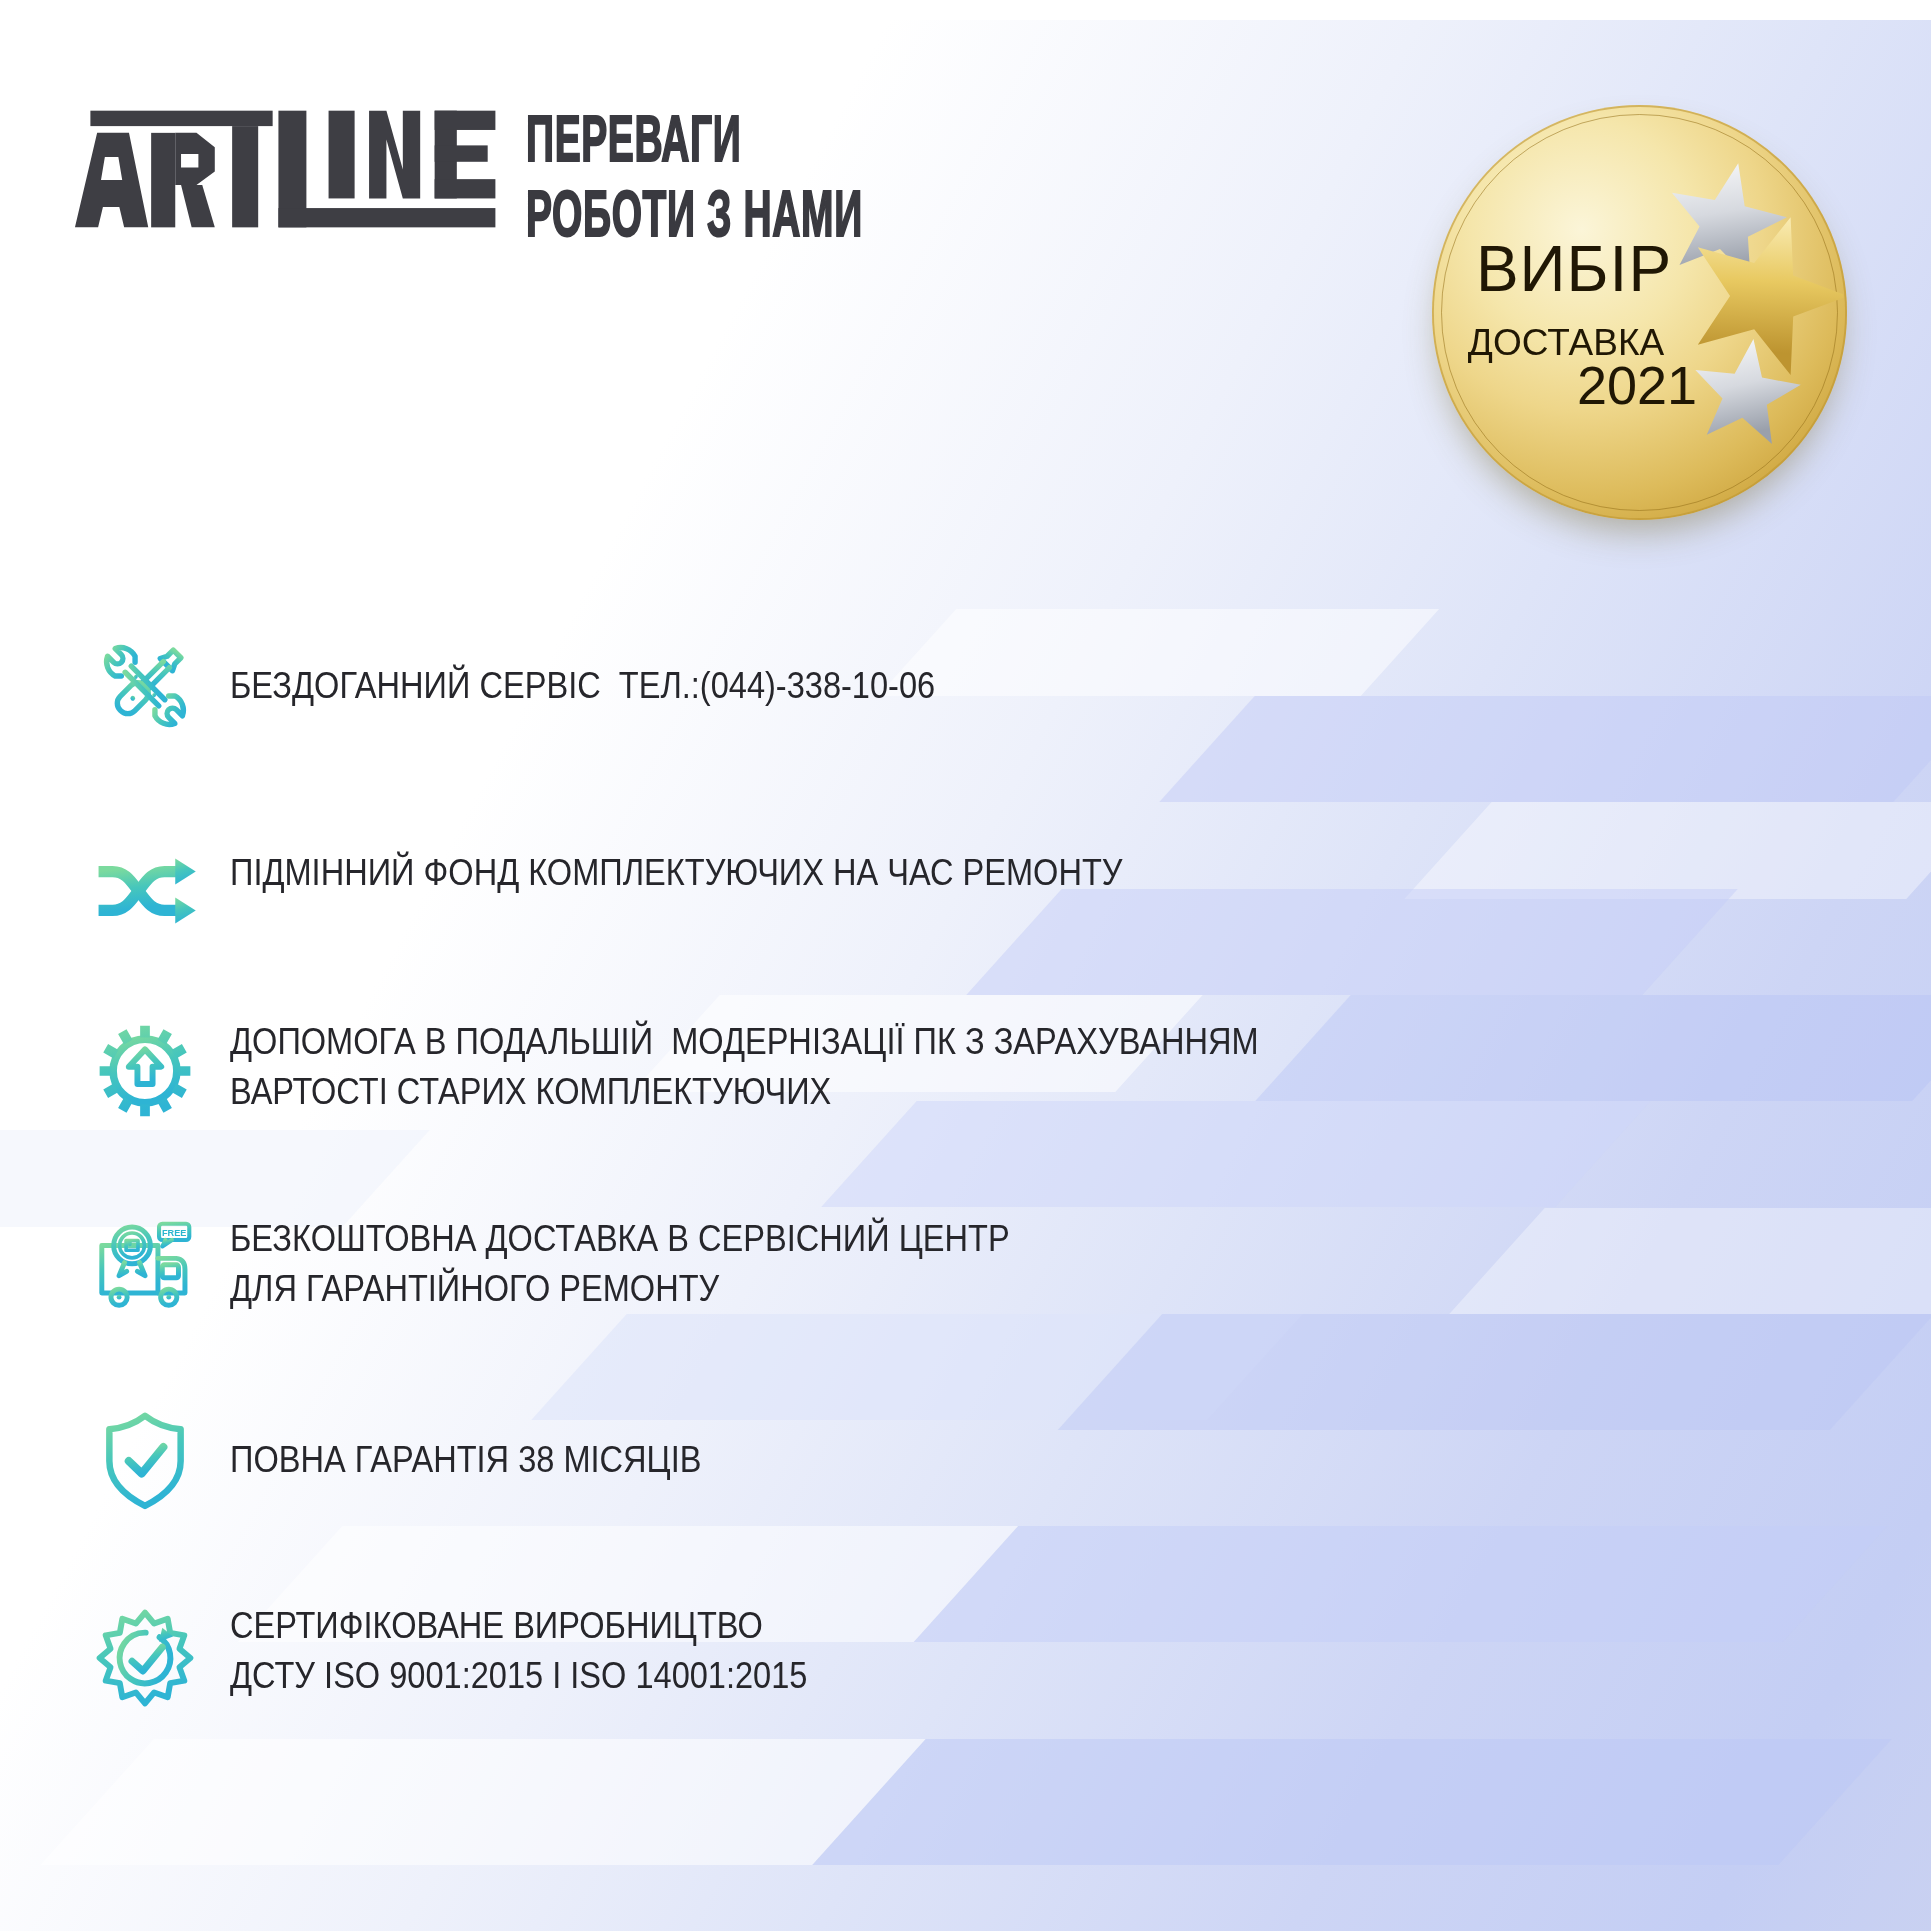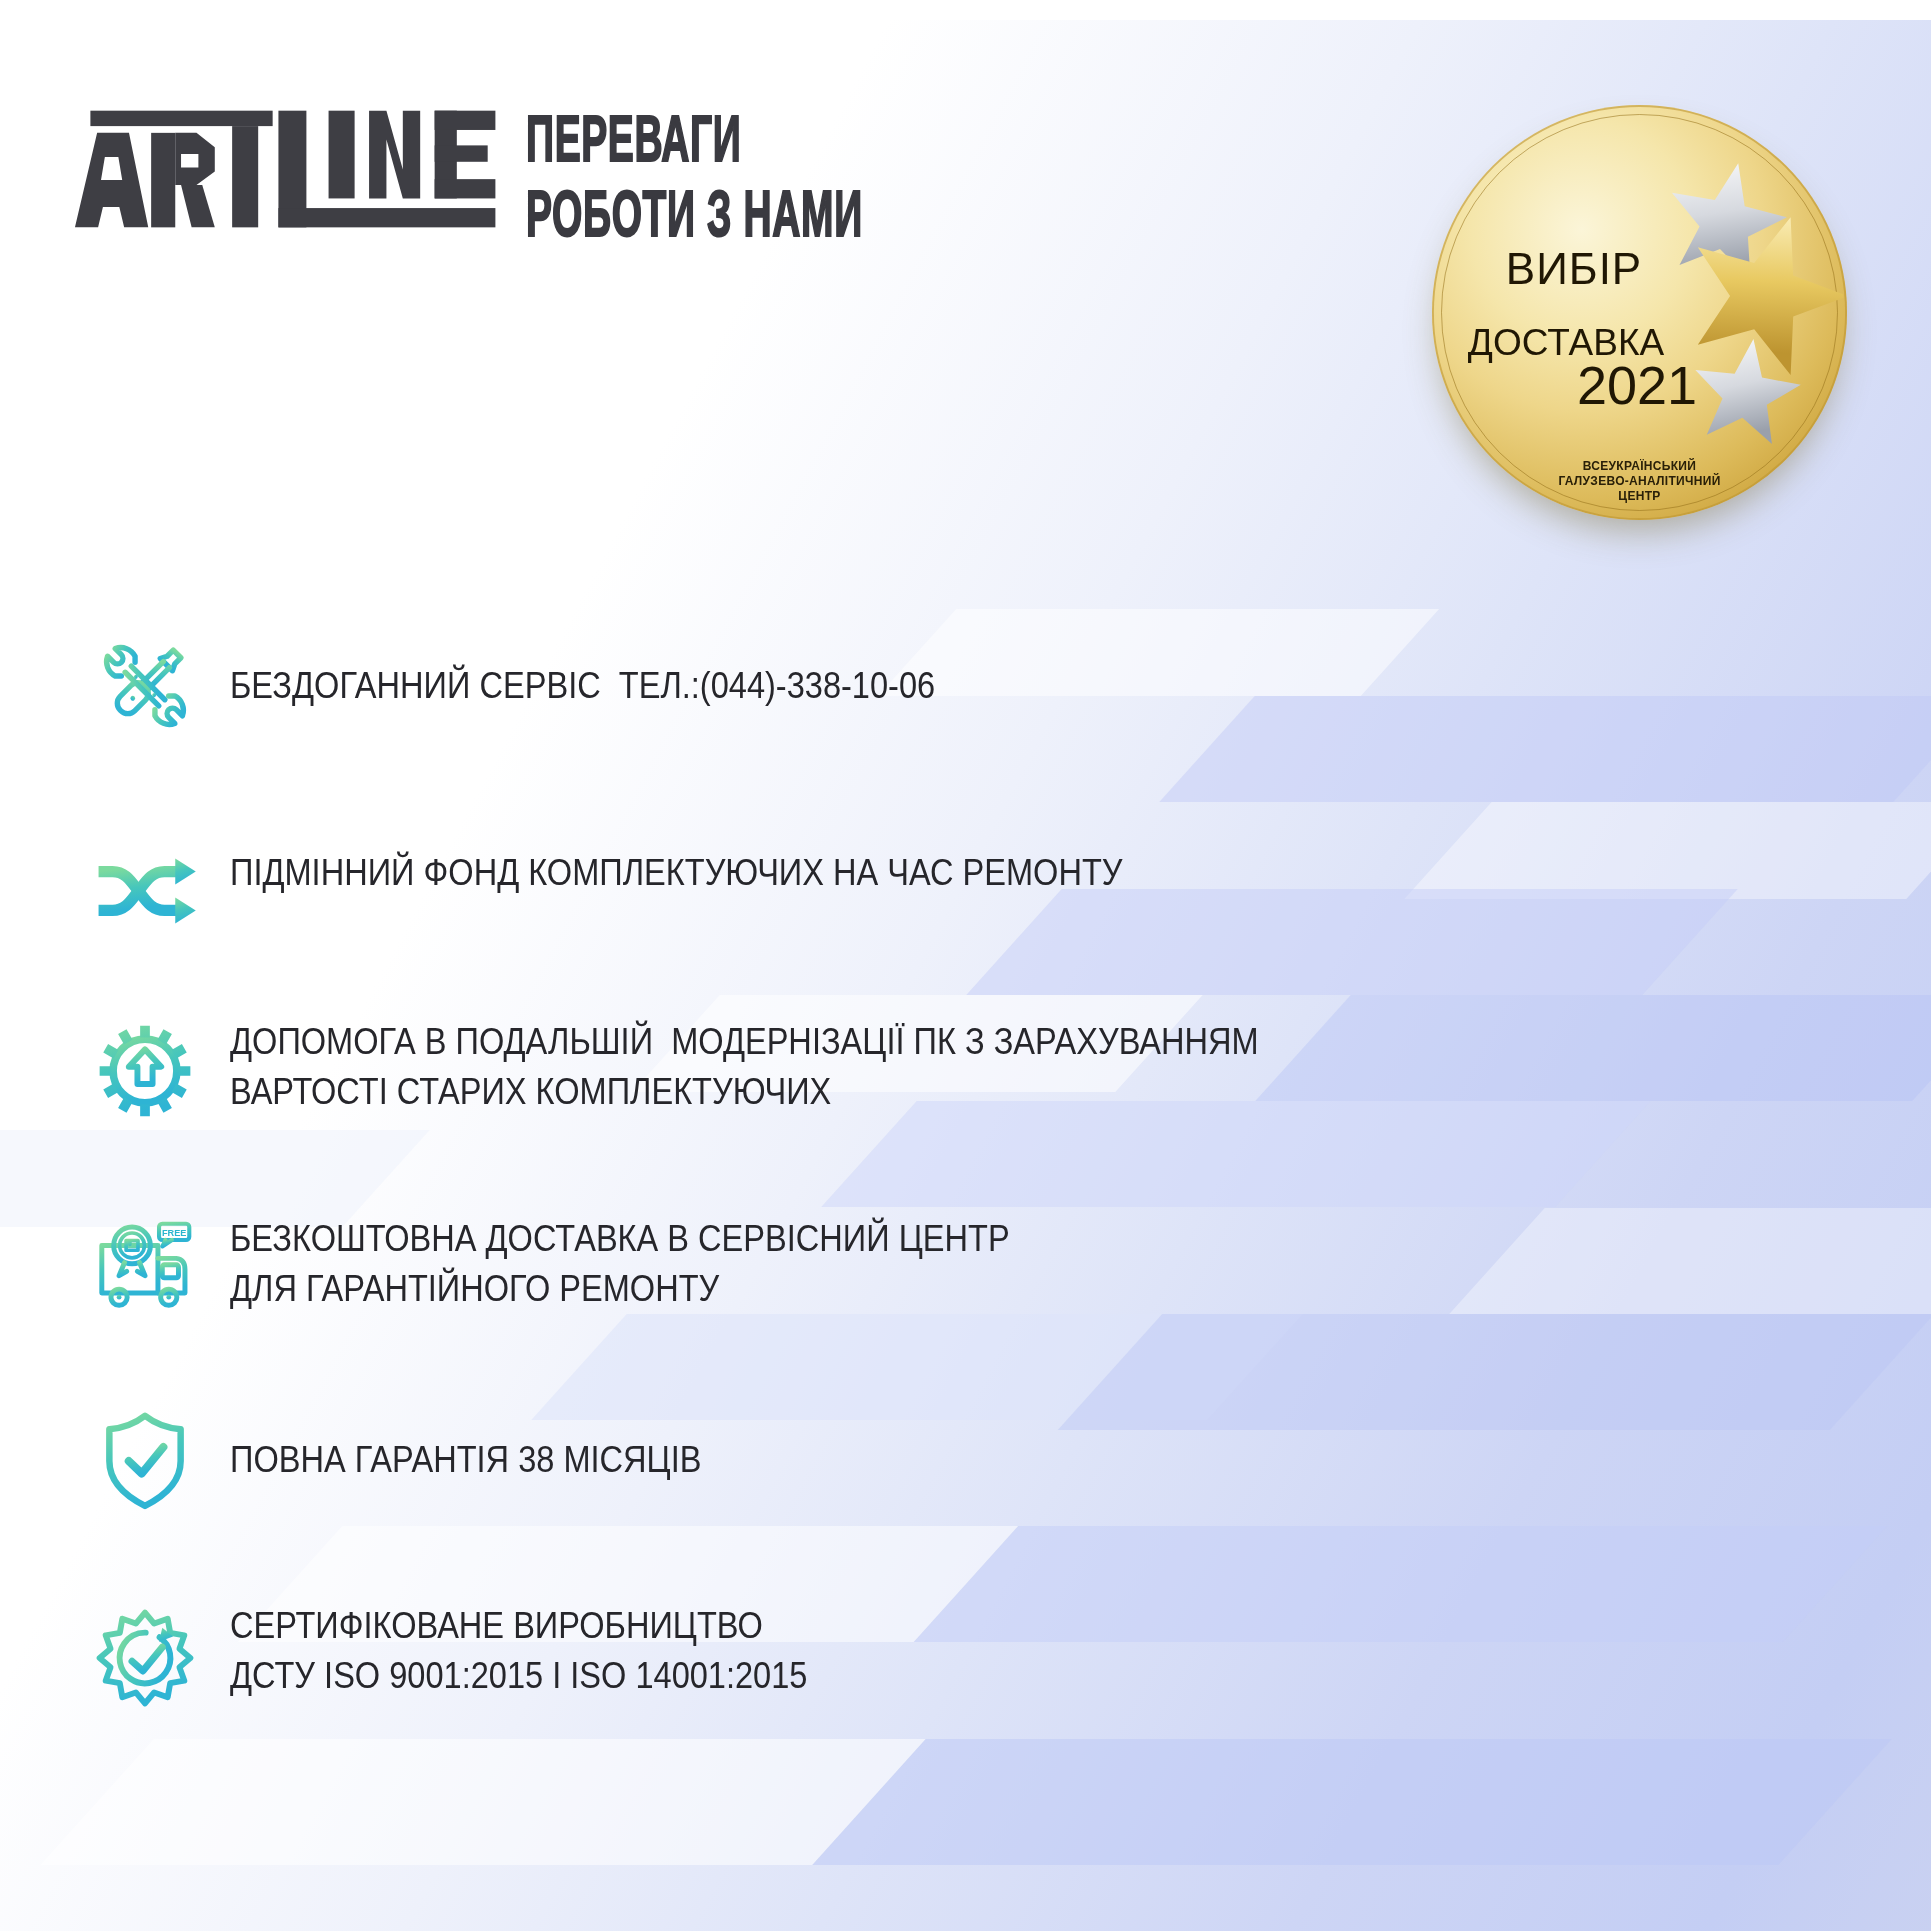--- a/index.html
+++ b/index.html
@@ -15,21 +15,21 @@
     font-size:65px;line-height:75px;letter-spacing:1px;transform:scaleX(0.60);
     transform-origin:0 0;-webkit-text-stroke:2.1px #3A3A40;white-space:nowrap;}
   
   .medal{position:absolute;left:1432px;top:85px;width:415px;height:415px;}
   .medal-face{position:absolute;inset:0;border-radius:50%;
     background:radial-gradient(circle at 36% 30%, #fbf5d8 0%, #f5e6ab 28%, #eed68a 46%, #ddbb5b 68%, #c89d33 88%, #b88d24 100%);
     box-shadow:0 19.3px 34px -7.7px rgba(125,110,55,.45), inset 0 0 0 1.9px rgba(190,150,50,.6);}
   .medal-ring{position:absolute;inset:8.7px;border-radius:50%;border:1.4px solid rgba(148,112,24,.55);}
   .medal-stars{position:absolute;inset:0;}
   .medal-text{position:absolute;white-space:nowrap;color:#201704;}
-  .m-title{left:142px;top:132px;font-size:44px;line-height:64px;transform:translateX(-50%);letter-spacing:1px;}
+  .m-title{left:142px;top:132px;font-size:64px;line-height:64px;transform:translateX(-50%);letter-spacing:1px;}
   .m-sub{left:134px;top:219px;font-size:37px;line-height:37px;transform:translateX(-50%);}
   .m-year{left:205px;top:253px;font-size:54px;line-height:54px;font-weight:normal;transform:translateX(-50%);}
   .m-org{left:0;top:354px;width:415px;text-align:center;font-size:12px;line-height:15px;
     font-weight:bold;letter-spacing:0.3px;color:#2a2008;}
   
   .b-icon{position:absolute;left:91px;width:108px;height:108px;}
   .b-text{position:absolute;left:230px;color:#26262B;font-size:37px;line-height:50px;
     transform:scaleX(0.88);transform-origin:0 50%;}
   .b-line{display:block;white-space:pre;}
 </style>
@@ -116,25 +116,20 @@
         </defs>
       <g clip-path="url(#medalClip)">
         <polygon fill="url(#silverG)" points="0,-1 0.247,-0.34 0.951,-0.309 0.4,0.13 0.588,0.809 0,0.42 -0.588,0.809 -0.4,0.13 -0.951,-0.309 -0.247,-0.34" transform="translate(304 123) rotate(12) scale(64)"></polygon>
         <polygon fill="url(#silverG)" points="0,-1 0.247,-0.34 0.951,-0.309 0.4,0.13 0.588,0.809 0,0.42 -0.588,0.809 -0.4,0.13 -0.951,-0.309 -0.247,-0.34" transform="translate(325 300) rotate(8) scale(58)"></polygon>
         <polygon fill="url(#goldG)" points="0,-1 0.247,-0.34 0.951,-0.309 0.4,0.13 0.588,0.809 0,0.42 -0.588,0.809 -0.4,0.13 -0.951,-0.309 -0.247,-0.34" transform="translate(345 198) rotate(18) scale(86)"></polygon>
       </g>
     </svg>
     <div class="medal-text m-title">ВИБІР</div>
     <div class="medal-text m-sub">ДОСТАВКА</div>
     <div class="medal-text m-year">2021</div>
-    <div class="medal-text m-org">
-      <span class="b-line">ВСЕУКРАЇНСЬКИЙ</span>
-      <span class="b-line">ГАЛУЗЕВО-АНАЛІТИЧНИЙ</span>
-      <span class="b-line">ЦЕНТР</span>
-    </div>
   </div>
 
   <svg class="b-icon" style="top:612px" viewBox="0 0 100 100" fill="none" stroke="url(#tealG)" stroke-width="5" stroke-linejoin="round" stroke-linecap="round">
     <g transform="rotate(45 50 50)">
       <path d="M45,8 L55,8 L55,16 L58,22 L42,22 L45,16 Z"></path>
       <path d="M46,22 L46,50 M54,22 L54,50"></path>
       <rect x="40.5" y="50" width="19" height="32" rx="9"></rect>
       <circle cx="50" cy="66" r="2.2" fill="url(#tealG)" stroke="none"></circle>
     </g>
     <g transform="rotate(-45 50 50)">

